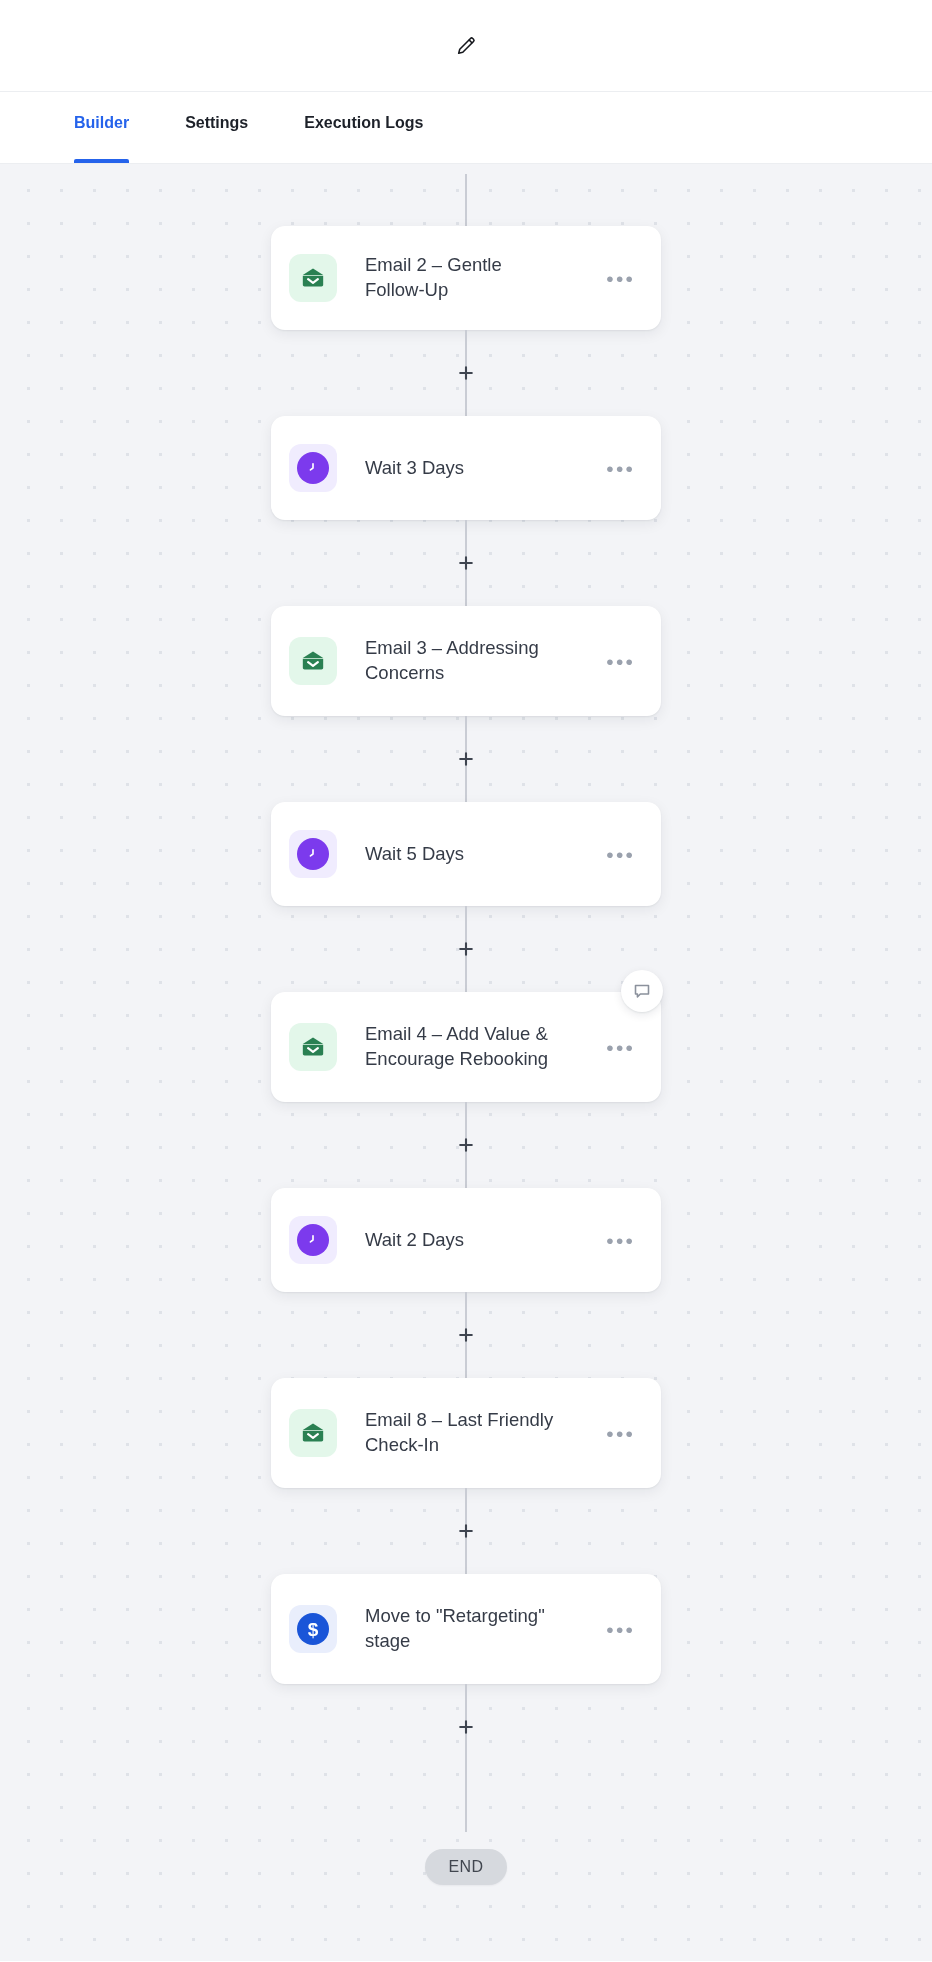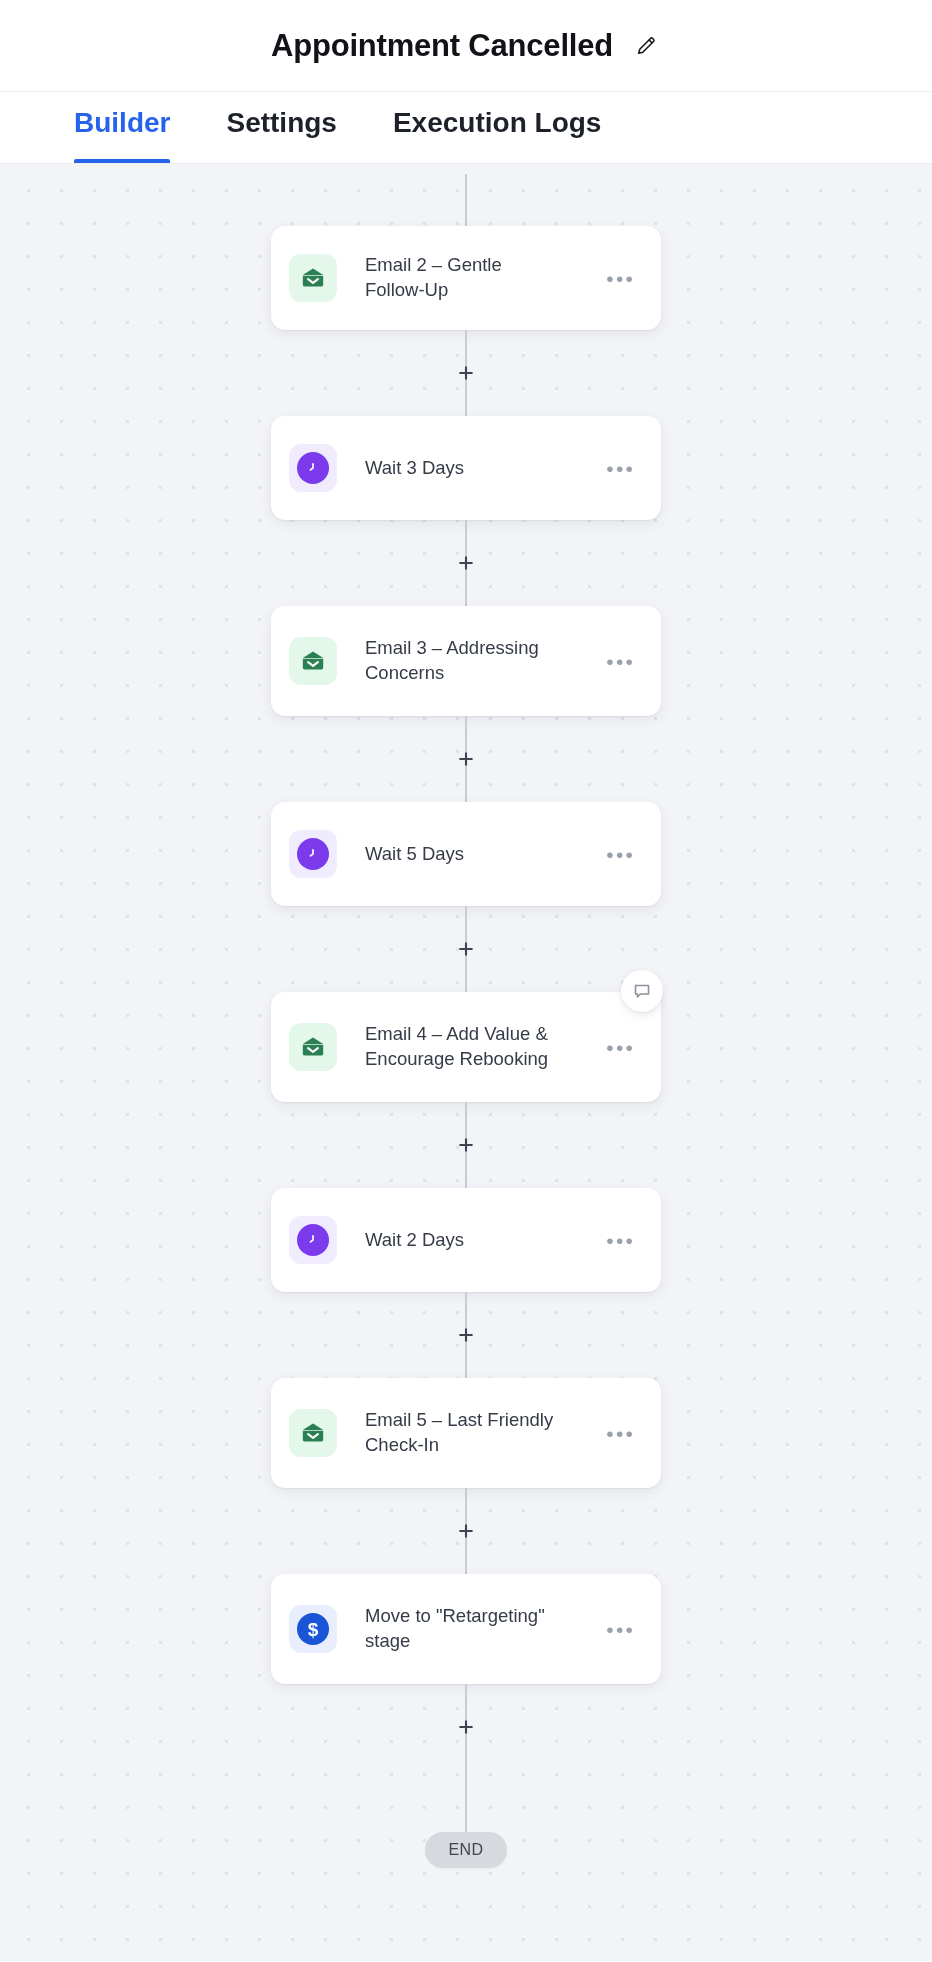--- a/index.html
+++ b/index.html
@@ -41,21 +41,21 @@
     background: #ffffff;
     display: flex;
     align-items: stretch;
     padding-left: 74px;
     border-bottom: 1px solid #eceef1;
   }
   .tab {
     position: relative;
     display: flex;
     align-items: center;
-    font-size: 28px;
+    font-size: 16px;
     font-weight: 600;
     color: #1d2129;
     cursor: pointer;
     background: none; border: none;
     padding: 0 0 10px 0;
     margin-right: 56px;
     font-family: "Liberation Sans", sans-serif;
   }
   .tab.active { color: #2563eb; }
   .tab.active::after {
@@ -187,27 +187,27 @@
   
   .end-pill {
     background: #d6d9de;
     color: #41464f;
     font-size: 16px;
     font-weight: 500;
     letter-spacing: .4px;
     padding: 9px 24px;
     border-radius: 18px;
     box-shadow: 0 1px 2px rgba(16,24,40,.05);
+    margin-top: 17px;
   }
 </style>
 </head>
 <body>
 
 <div class="app-header">
-  <div class="page-title">Appointment Cancelled</div>
   <button class="edit-title-btn" aria-label="edit">
     <svg width="22" height="22" viewBox="0 0 24 24" fill="none" stroke="currentColor" stroke-width="1.7" stroke-linecap="round" stroke-linejoin="round">
       <path d="M4 20l4.5-1.2L20.2 7.1a1.7 1.7 0 0 0 0-2.4l-.9-.9a1.7 1.7 0 0 0-2.4 0L5.2 15.5 4 20z"></path>
       <path d="M15.6 5.6l2.8 2.8"></path>
     </svg>
   </button>
 </div>
 
 <div class="tabs-bar">
   <button class="tab active">Builder</button>
@@ -346,21 +346,21 @@
     </div>
 
     <div class="node tall">
       <div class="node-icon icon-email">
         <svg width="26" height="26" viewBox="0 0 24 24" fill="#2a8052">
           <path d="M12 3.2 2.6 9.3v.2h18.8v-.2L12 3.2z"></path>
           <path d="M2.6 10.1v8.2c0 .9.7 1.6 1.6 1.6h15.6c.9 0 1.6-.7 1.6-1.6v-8.2H2.6z"></path>
           <path d="M6.7 12.4a1 1 0 0 1 1.4-.1L12 15.3l3.9-3a1 1 0 1 1 1.2 1.6l-4.5 3.5a1 1 0 0 1-1.2 0l-4.5-3.5a1 1 0 0 1-.2-1.5z" fill="#ffffff"></path>
         </svg>
       </div>
-      <div class="node-label">Email 5 – Last Friendly Check-In</div>
+      <div class="node-label">Email 8 – Last Friendly Check-In</div>
       <div class="node-menu right">•••</div>
     </div>
 
     <div class="connector">
       <div class="plus">
         <svg width="16" height="16" viewBox="0 0 16 16" stroke="#3f4550" stroke-width="2.1" stroke-linecap="round">
           <path d="M8 2.2v11.6M2.2 8h11.6"></path>
         </svg>
       </div>
     </div>

